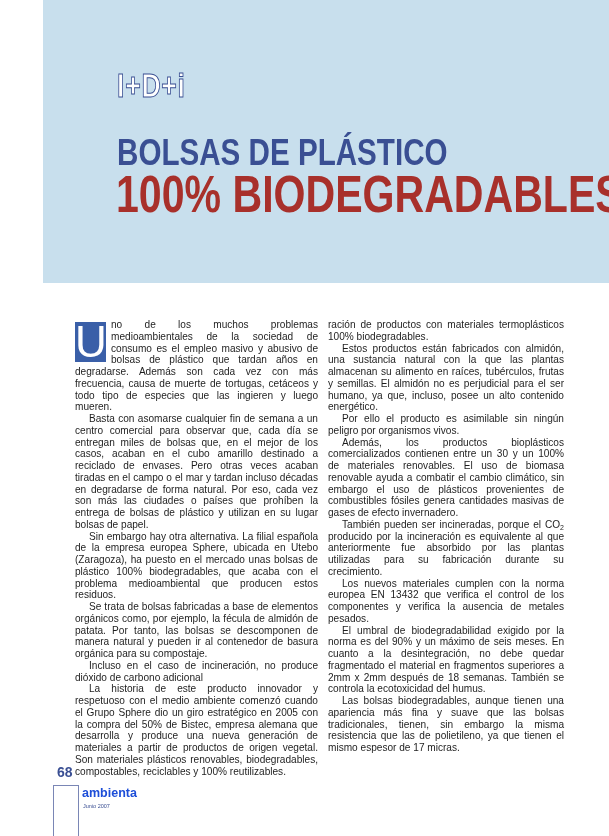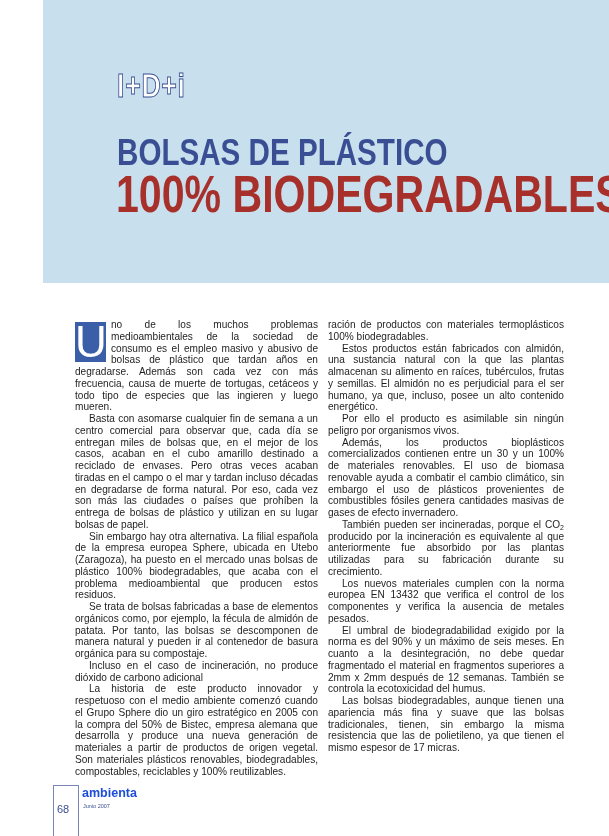--- a/index.html
+++ b/index.html
@@ -50,22 +50,22 @@
     float:left; width:31px; height:40px; margin:3px 5px 0 0;
     background:#3a5fa8; color:#ffffff;
     font-size:44px; line-height:40px; text-align:center;
     font-family:"Liberation Sans", sans-serif;
   }
   .footer-box {
     position:absolute; left:53px; top:785px; width:24px; height:60px;
     border:1px solid #7a86b5; border-bottom:none;
   }
   .page-number {
-    position:absolute; left:57px; top:803px;
-    font-size:11px; font-weight:normal; color:#3a4f93;
+    position:absolute; left:57px; top:764px;
+    font-size:14px; font-weight:bold; color:#3a4f93;
   }
   .magazine-name {
     position:absolute; left:82px; top:786px;
     font-size:12.5px; font-weight:bold; color:#1d4ed8;
   }
   .issue-date {
     position:absolute; left:83px; top:803px;
     font-size:5.5px; color:#3a4f93;
   }
   sub { font-size:7px; vertical-align:-2px; line-height:0; }
@@ -88,21 +88,21 @@
   <p>La historia de este producto innovador y respetuoso con el medio ambiente comenzó cuando el Grupo Sphere dio un giro estratégico en 2005 con la compra del 50% de Bistec, empresa alemana que desarrolla y produce una nueva generación de materiales a partir de productos de origen vegetal. Son materiales plásticos renovables, biodegradables, compostables, reciclables y 100% reutilizables.</p>
 </div>
 
 <div class="column col-right">
   <p class="noindent">ración de productos con materiales termoplásticos 100% biodegradables.</p>
   <p>Estos productos están fabricados con almidón, una sustancia natural con la que las plantas almacenan su alimento en raíces, tubérculos, frutas y semillas. El almidón     no es perjudicial para el ser humano, ya que, incluso, posee un alto contenido energético.</p>
   <p>Por ello el producto es asimilable sin ningún peligro por organismos vivos.</p>
   <p>Además, los productos bioplásticos comercializados contienen entre un 30 y un 100% de materiales renovables. El uso de biomasa renovable  ayuda a combatir el cambio climático, sin embargo el uso de plásticos provenientes de combustibles fósiles genera cantidades masivas de gases de efecto invernadero.</p>
   <p><span>También pueden ser incineradas, porque el CO</span><sub>2</sub><span> producido por la incineración es  equivalente al que anteriormente fue absorbido por las plantas  utilizadas para su fabricación durante su crecimiento.</span></p>
   <p>Los nuevos materiales cumplen con la norma europea EN 13432 que verifica el control de los componentes y verifica la ausencia de metales pesados.</p>
-  <p>El umbral de biodegradabilidad exigido por la norma es del 90% y un máximo de seis meses. En cuanto a la desintegración, no  debe quedar fragmentado el material en fragmentos superiores a 2mm x 2mm después de 12 semanas. También se controla la ecotoxicidad del humus.</p>
+  <p>El umbral de biodegradabilidad exigido por la norma es del 90% y un máximo de seis meses. En cuanto a la desintegración, no  debe quedar fragmentado el material en fragmentos superiores a 2mm x 2mm después de 18 semanas. También se controla la ecotoxicidad del humus.</p>
   <p>Las bolsas biodegradables, aunque tienen una apariencia más fina y suave que las bolsas tradicionales, tienen, sin embargo la misma resistencia que las de polietileno, ya que tienen  el mismo espesor de 17  micras.</p>
 
 </div>
 
 <div class="footer-box"></div>
 <div class="page-number">68</div>
 <div class="magazine-name">ambienta</div>
 <div class="issue-date">Junio 2007</div>
 
 </body></html>

